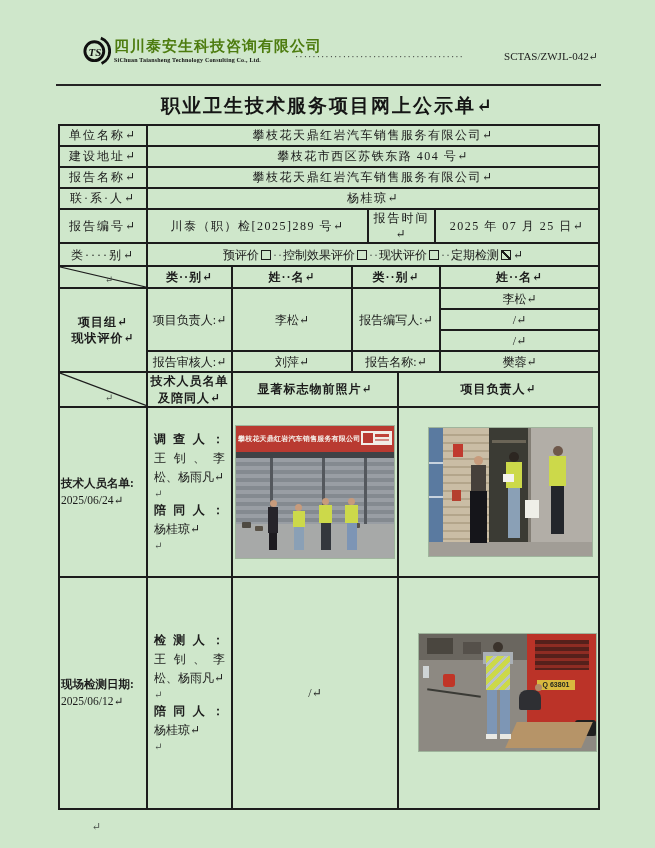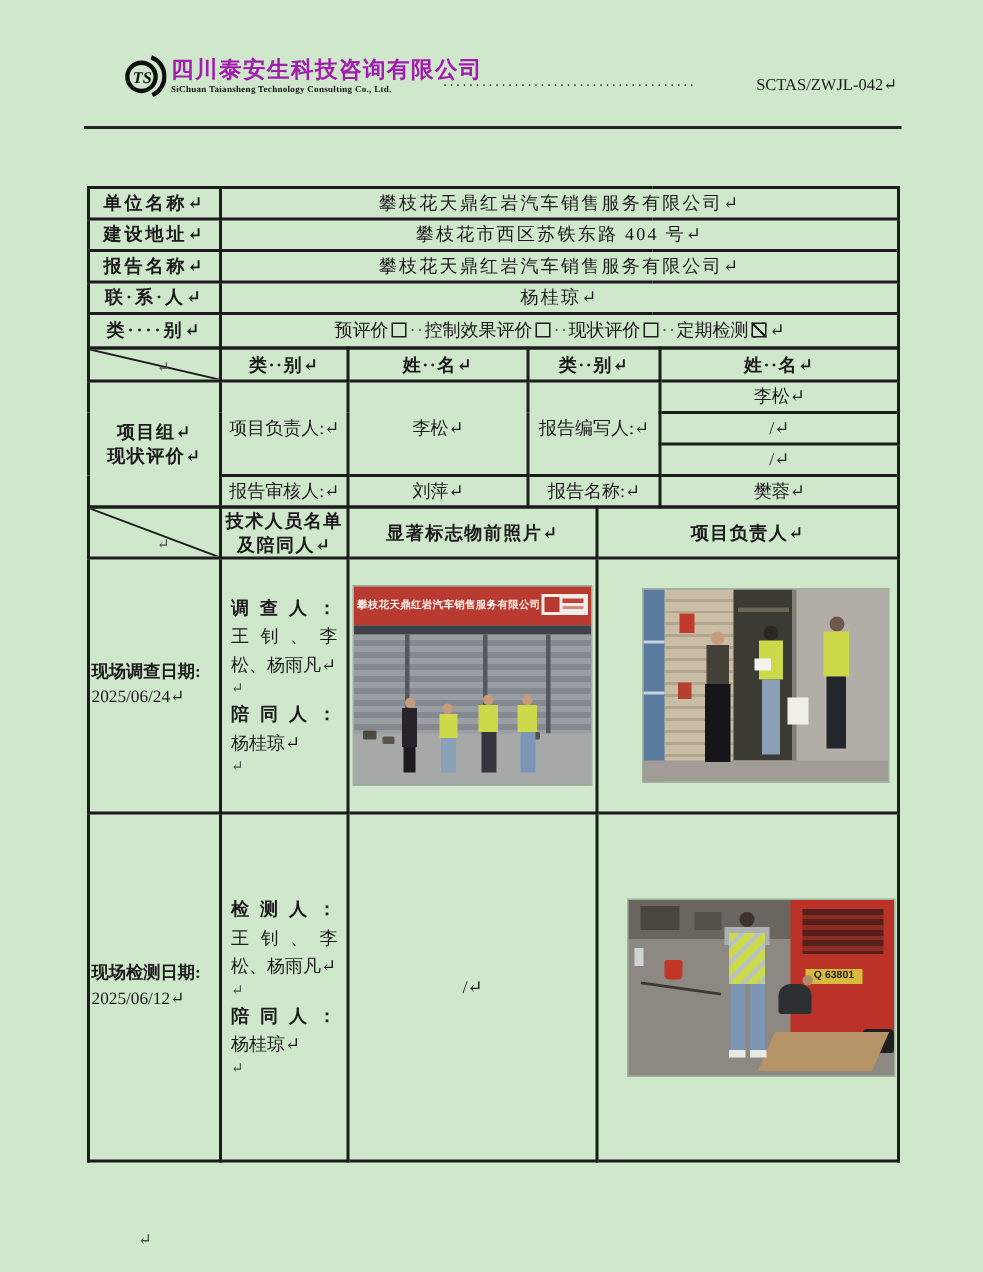--- a/index.html
+++ b/index.html
@@ -11,21 +11,21 @@
   .page {
     position: relative;
     width: 655px; height: 848px;
     background: #cfe7cb;
     overflow: hidden;
     color: #1b1b1b;
   }
   
   .logo { position: absolute; left: 82px; top: 36px; width: 29px; height: 29px; }
   .brand { position: absolute; left: 114px; top: 37px; }
-  .brand-cn { font-size: 15px; font-weight: bold; letter-spacing: 1px; color: #a21caf; }
+  .brand-cn { font-size: 15px; font-weight: bold; letter-spacing: 1px; color: #4d7c0f; }
   .brand-en { font-size: 6px; font-weight: bold; color: #111; letter-spacing: .2px; margin-top: 1px; }
   .code-row { position: absolute; left: 295px; right: 57px; top: 50px; display: flex; align-items: baseline; font-size: 11px; }
   .leader { flex: 1; overflow: hidden; white-space: nowrap; letter-spacing: 1px; color: #333; font-size: 10px; }
   .code-text { white-space: nowrap; }
   .rev-row { position: absolute; left: 24px; right: 13px; top: 66px; display: flex; align-items: center; font-size: 11px; }
   .edge-dash { border-top: 1.6px solid #2d2d2d; height: 0; }
   .edge-dash.l { width: 34px; margin-right: 2px; }
   .edge-dash.r { width: 27px; margin-left: 2px; }
   .rev-text, .impl-text { white-space: nowrap; }
   .header-rule { position: absolute; left: 56px; top: 84px; width: 545px; height: 2px; background: #242424; }
@@ -37,21 +37,21 @@
   .tblB, .tblC { margin-top: -2px; }
   td {
     border: 2px solid #1c1c1c;
     font-size: 12px;
     text-align: center;
     vertical-align: middle;
     padding: 0 2px;
     overflow: hidden;
     line-height: 1.35;
   }
-  .lab { font-weight: bold; letter-spacing: 2px; }
+  .lab { font-weight: normal; letter-spacing: 2px; }
   .val { letter-spacing: 1.5px; }
   .rA td { height: 21px; }
   .rA6 td { height: 23px; }
   .rB1 td { height: 22px; }
   .rBs td { height: 21px; }
   .rC1 td { height: 34px; }
   .rC2 td { height: 170px; }
   .rC3 td { height: 232px; }
   td.diag { position: relative; }
   .dsvg { position: absolute; left: 0; top: 0; width: 100%; height: 100%; }
@@ -139,20 +139,21 @@
   </svg>
   <div class="brand">
     <div class="brand-cn">四川泰安生科技咨询有限公司</div>
     <div class="brand-en">SiChuan Taiansheng Technology Consulting Co., Ltd.</div>
   </div>
   <div class="code-row">
     <span class="leader">·······································</span>
     <span class="code-text">SCTAS/ZWJL-042↵</span>
   </div>
   <div class="header-rule"></div>
+  <div class="doc-title">职业卫生技术服务项目网上公示单↵</div>
 
   <div class="tables">
 
     <table class="tblA">
       <colgroup>
           <col style="width:88px">
           <col style="width:221px">
           <col style="width:67px">
           <col style="width:164px">
         </colgroup>
@@ -165,20 +166,26 @@
         <td class="lab">建设地址↵</td>
         <td class="val" colspan="3">攀枝花市西区苏铁东路 404 号↵</td>
       </tr>
       <tr class="rA">
         <td class="lab">报告名称↵</td>
         <td class="val" colspan="3">攀枝花天鼎红岩汽车销售服务有限公司↵</td>
       </tr>
       <tr class="rA">
         <td class="lab">联·系·人↵</td>
         <td class="val" colspan="3">杨桂琼↵</td>
+      </tr>
+      <tr class="rA">
+        <td class="lab">报告编号↵</td>
+        <td class="val">川泰（职）检[2025]289 号↵</td>
+        <td class="lab">报告时间↵</td>
+        <td class="val">2025 年 07 月 25 日↵</td>
       </tr>
       <tr class="rA6">
         <td class="lab">类····别↵</td>
         <td colspan="3">
           <span>预评价</span><span class="cb"></span><span class="sep">··</span><span>控制效果评价</span><span class="cb"></span><span class="sep">··</span><span>现状评价</span><span class="cb"></span><span class="sep">··</span><span>定期检测</span><span class="cb checked"></span><span>↵</span>
         </td>
       </tr>
     </tbody>
       </table>
 
@@ -246,21 +253,21 @@
         <td class="hd">
           <div>技术人员名单</div>
           <div>及陪同人↵</div>
         </td>
         <td class="hd">显著标志物前照片↵</td>
         <td class="hd">项目负责人↵</td>
       </tr>
 
       <tr class="rC2">
         <td class="date-cell">
-          <b>现场调查日期:</b><br>
+          <b>技术人员名单:</b><br>
           <span>2025/06/24↵</span>
         </td>
         <td class="people-cell">
           <p><b>调 查 人 ：</b><span>王钊、李松、杨雨凡↵</span></p>
           <p class="blank">↵</p>
           <p><b>陪 同 人 ：</b><span>杨桂琼↵</span></p>
           <p class="blank">↵</p>
         </td>
         <td>
 

